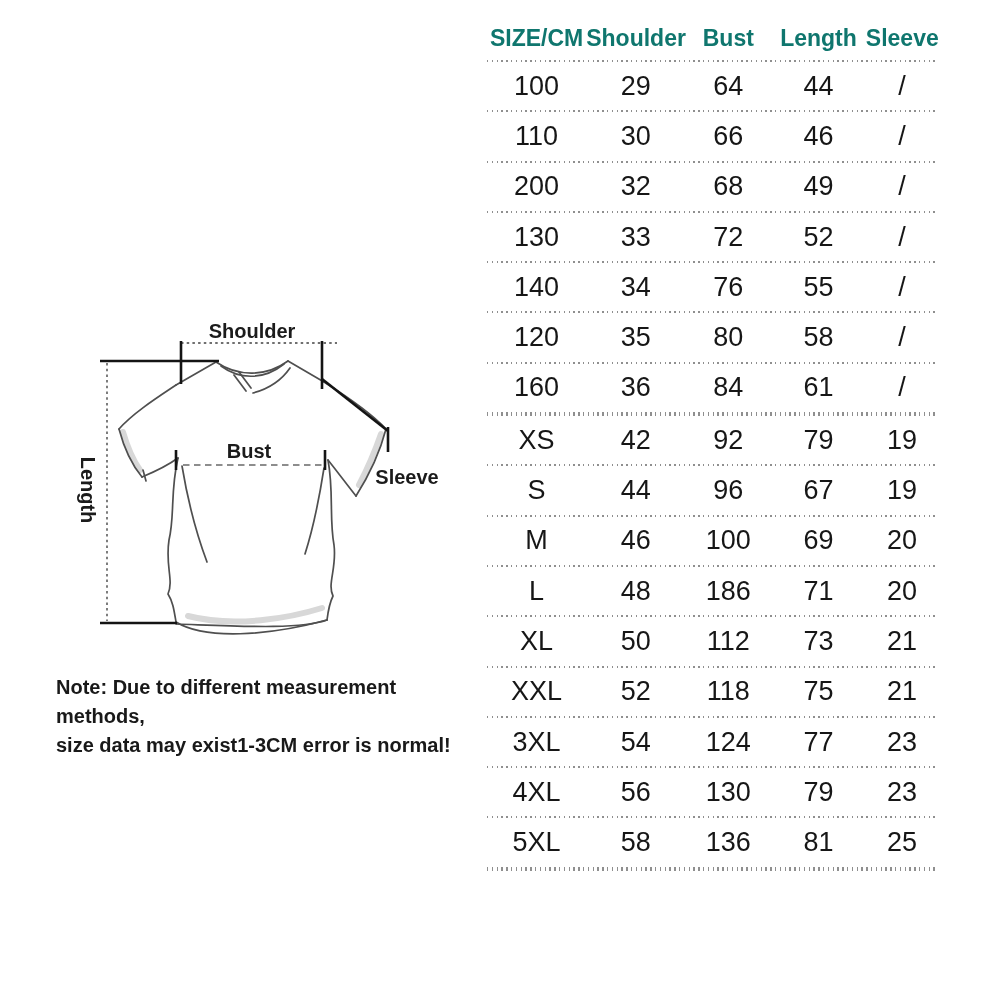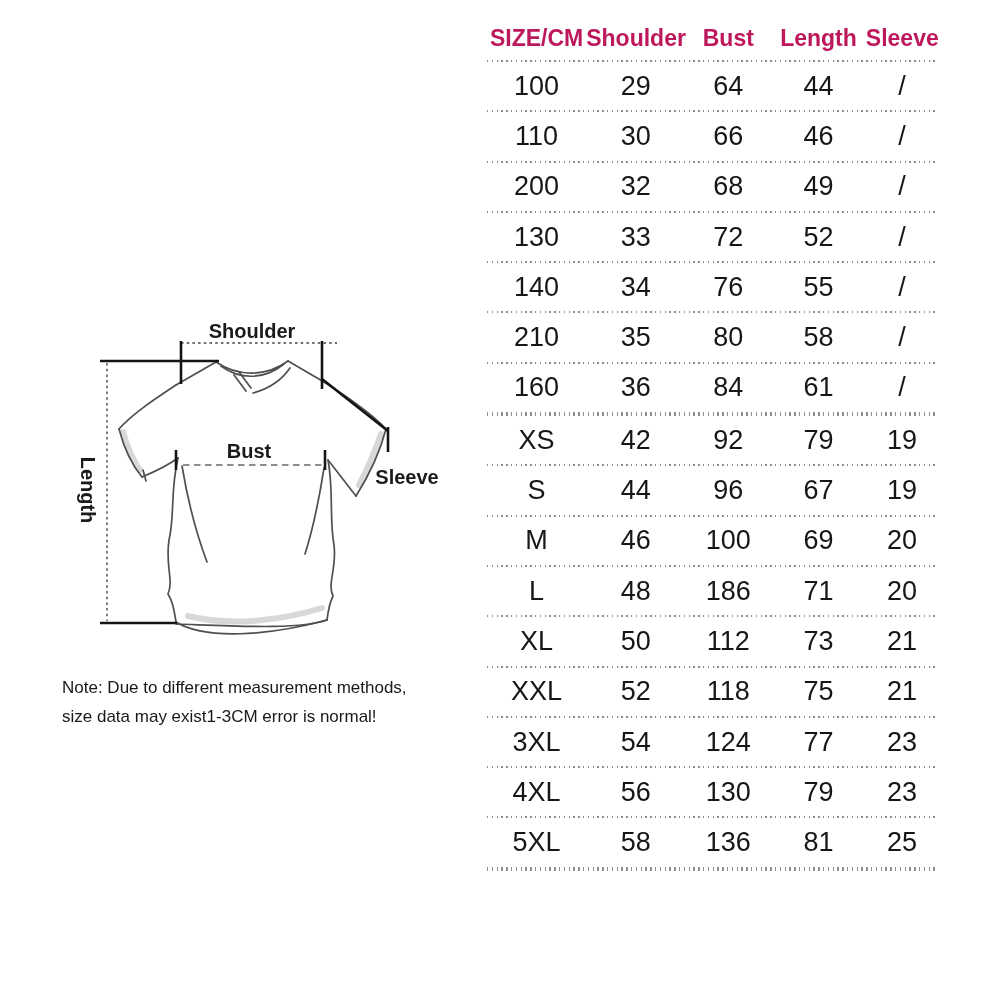--- a/index.html
+++ b/index.html
@@ -4,37 +4,37 @@
 <style>
   html,body{margin:0;padding:0;background:#ffffff;}
   .canvas{
     position:relative;width:1000px;height:1000px;background:#ffffff;overflow:hidden;
     font-family:"Liberation Sans",sans-serif;color:#1a1a1a;
   }
 
   
   .size-table{position:absolute;left:487px;top:16px;width:451px;}
   .trow{display:grid;grid-template-columns:22% 22% 19% 21% 16%;align-items:center;text-align:center;}
-  .trow.thead{height:44px;font-size:23px;font-weight:700;letter-spacing:0px;color:#be185d;}
+  .trow.thead{height:44px;font-size:23px;font-weight:700;letter-spacing:0px;color:#0f766e;}
   .trow.tdata{height:48.3px;font-size:27px;font-weight:400;color:#161616;}
   .sep{
     height:2px;width:100%;
     background-image:repeating-linear-gradient(to right,#8f8f8f 0 1.4px,transparent 1.4px 4.8px);
   }
 
   
   .diagram-svg{position:absolute;left:60px;top:318px;width:400px;height:332px;}
   .diagram-svg text{
     font-family:"Liberation Sans",sans-serif;font-weight:700;font-size:20px;fill:#1b1b1b;
   }
 
   
   .note{
-    position:absolute;left:62px;top:673px;width:420px;
-    font-size:17px;line-height:29px;font-weight:400;color:#191919;
+    position:absolute;left:56px;top:673px;width:420px;
+    font-size:20px;line-height:29px;font-weight:700;color:#191919;
   }
 </style>
 </head>
 <body>
 
 <div class="canvas">
 
   <svg class="diagram-svg" viewBox="60 318 400 332" xmlns="http://www.w3.org/2000/svg">
 
     <g stroke="#d8d8d8" stroke-width="6" fill="none" stroke-linecap="round">
@@ -144,21 +144,21 @@
       <div class="sep"></div>
       <div class="trow tdata">
         <div class="tcell">140</div>
         <div class="tcell">34</div>
         <div class="tcell">76</div>
         <div class="tcell">55</div>
         <div class="tcell">/</div>
       </div>
       <div class="sep"></div>
       <div class="trow tdata">
-        <div class="tcell">210</div>
+        <div class="tcell">120</div>
         <div class="tcell">35</div>
         <div class="tcell">80</div>
         <div class="tcell">58</div>
         <div class="tcell">/</div>
       </div>
       <div class="sep"></div>
       <div class="trow tdata">
         <div class="tcell">160</div>
         <div class="tcell">36</div>
         <div class="tcell">84</div>

